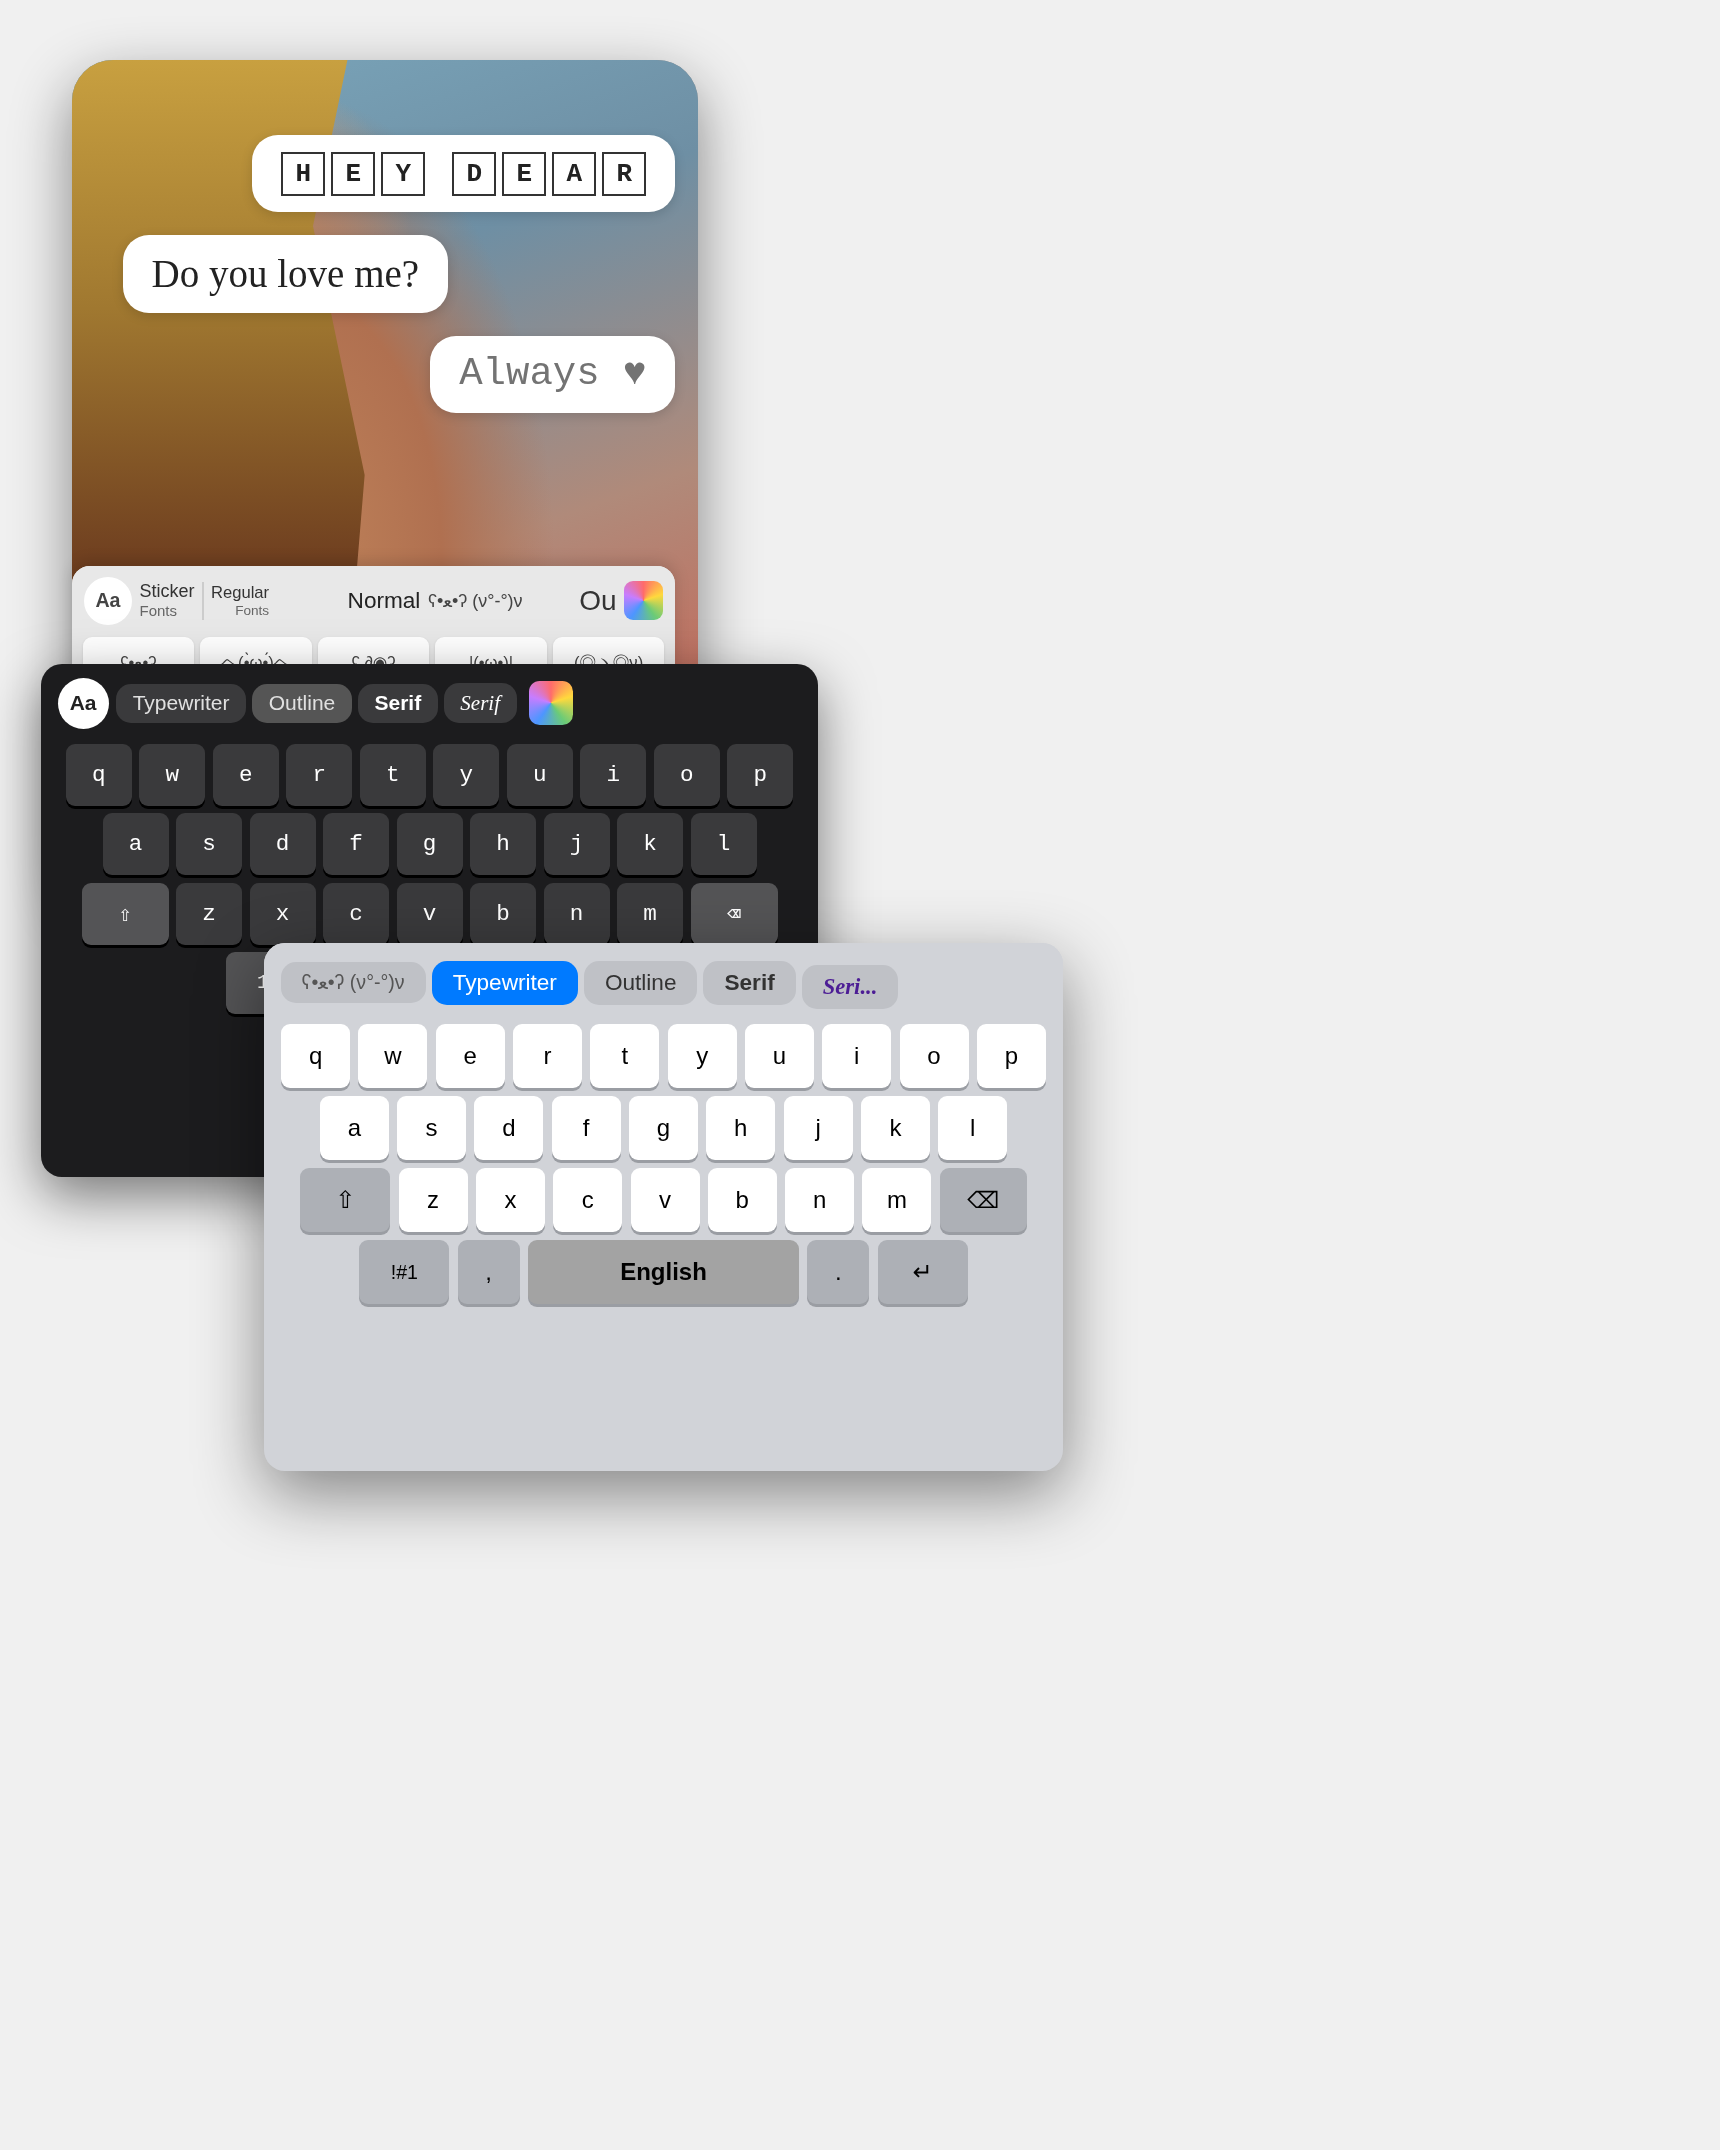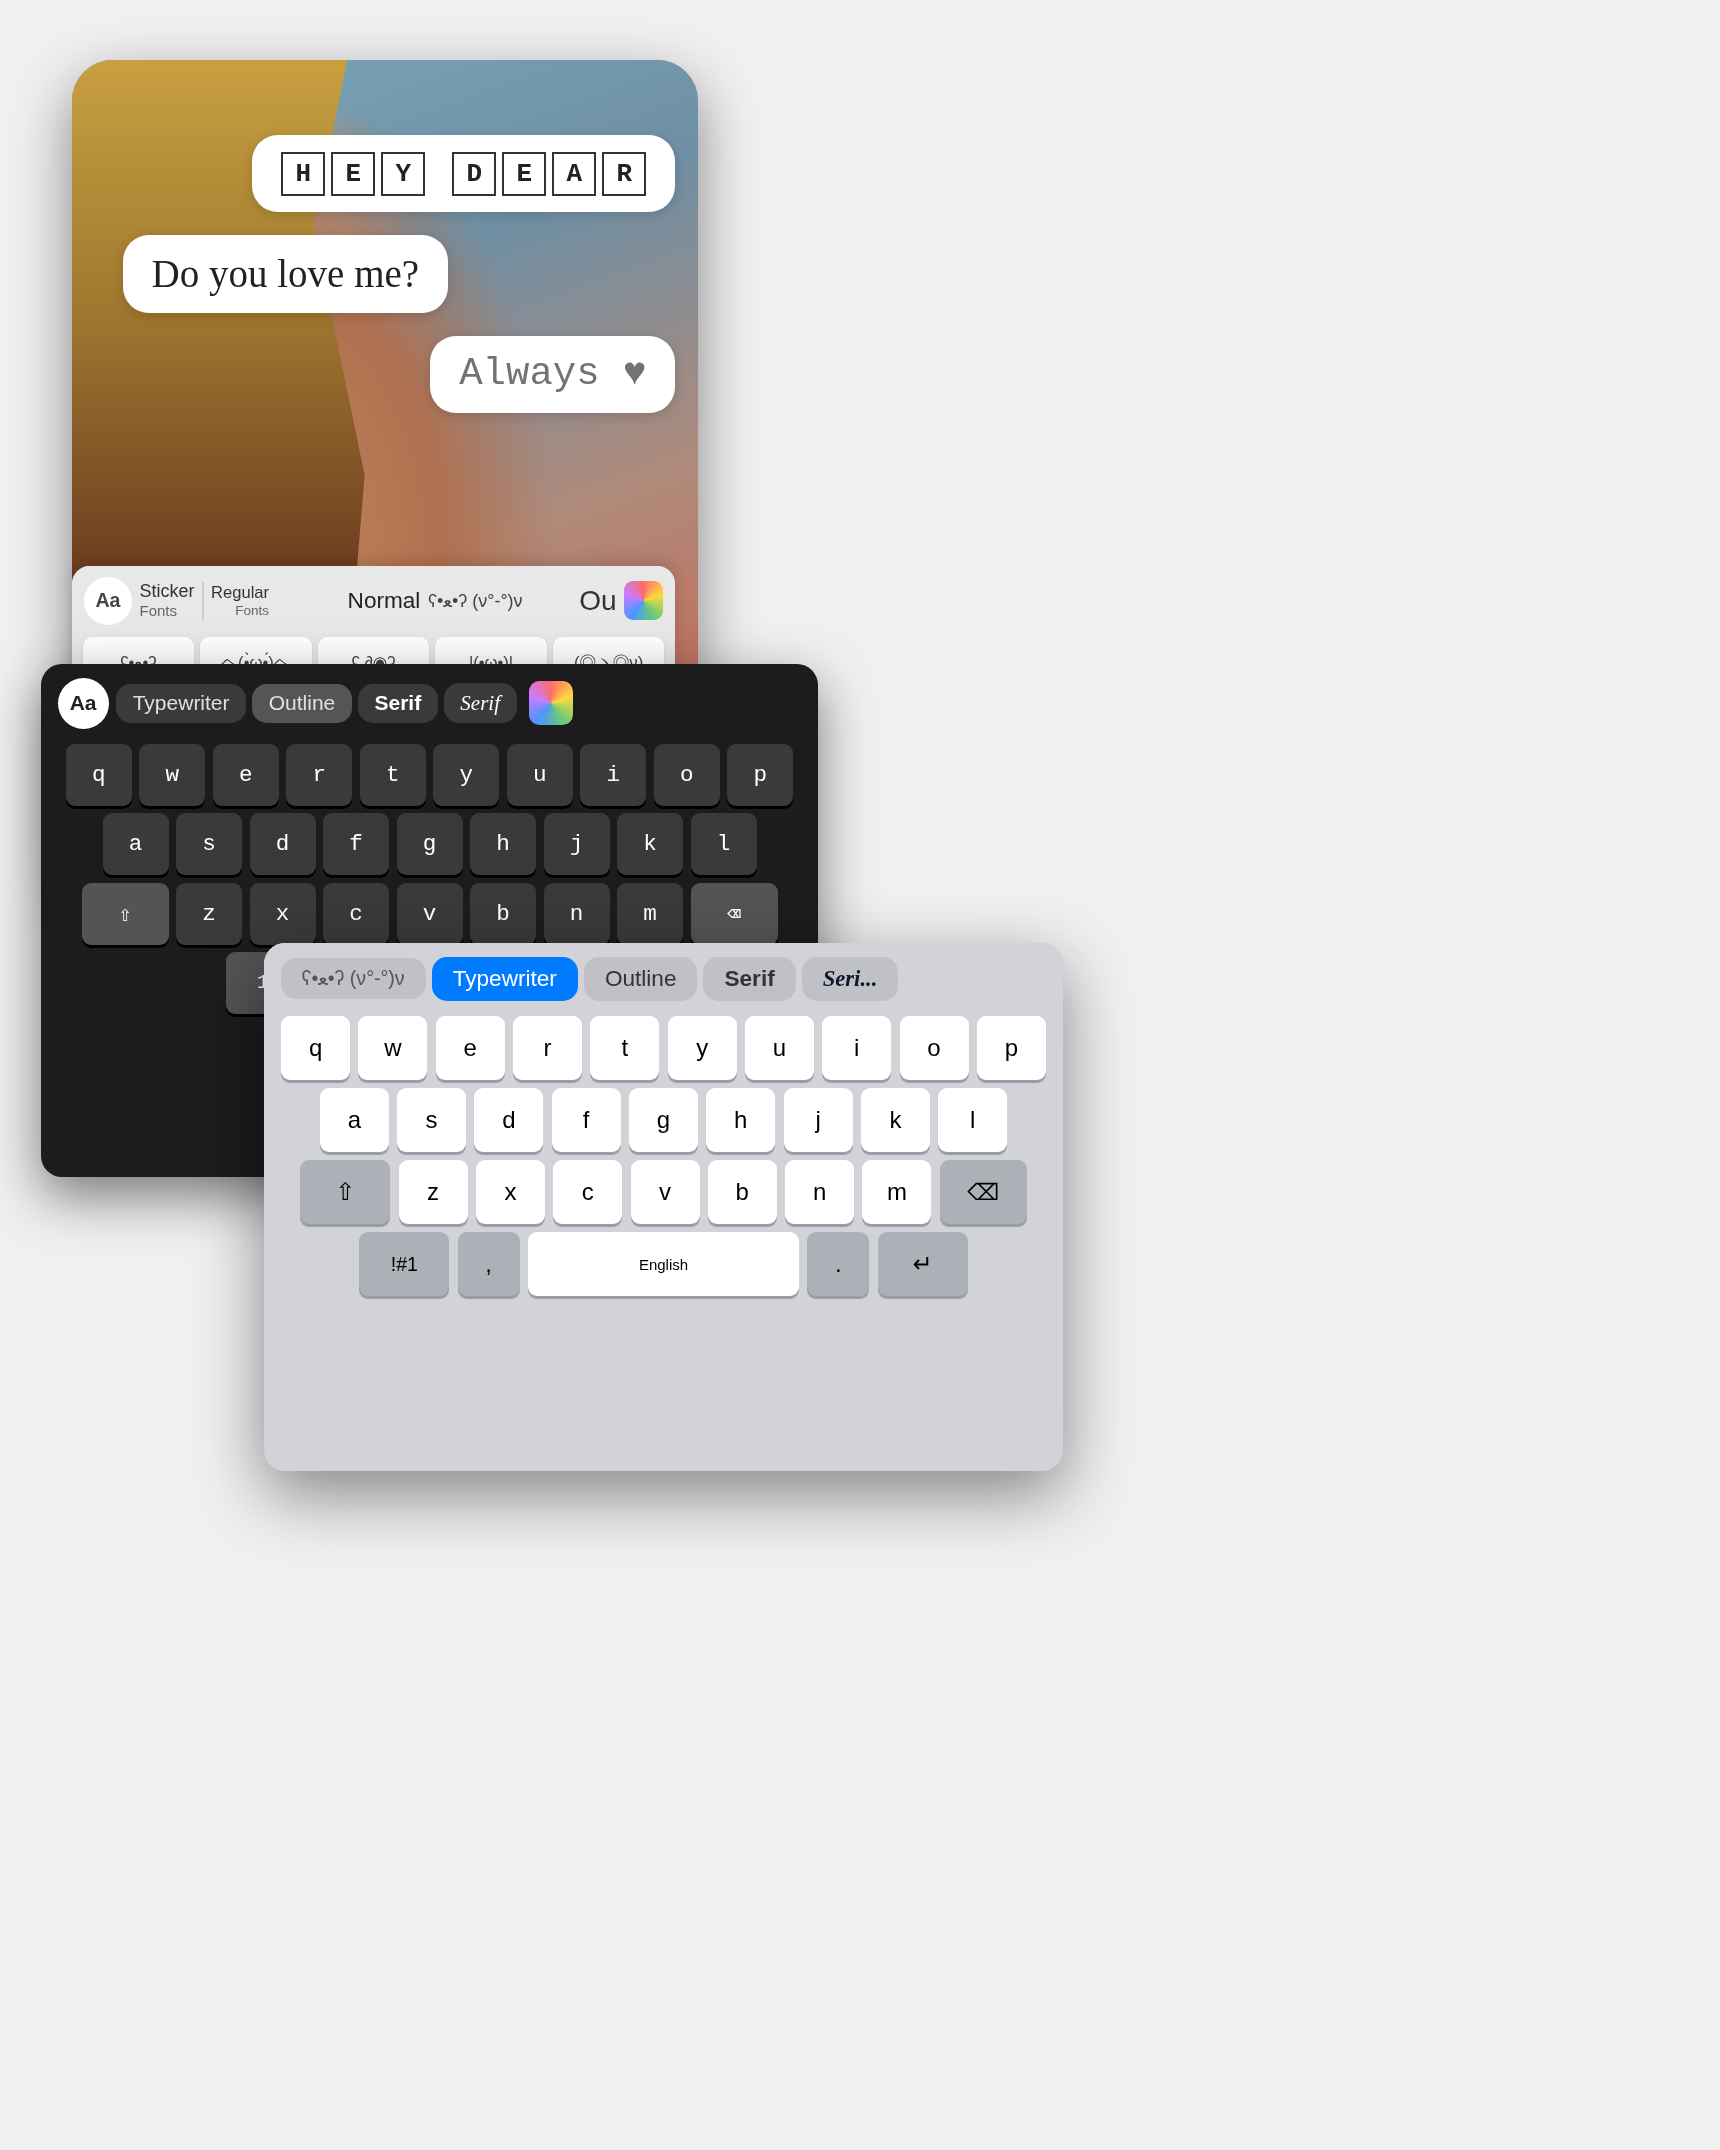--- a/index.html
+++ b/index.html
@@ -220,21 +220,22 @@
       color: white;
     }
     .font-serif-light {
       font-weight: 700;
       color: #333;
     }
     .font-serif-italic-light {
       font-style: italic;
       font-weight: 700;
       font-family: Georgia, serif;
-      color: #0f172a;
+      color: #4c1d95;
+      margin-top: 8px;
     }
     .font-special-light {
       font-size: 19.6px;
       color: #555;
     }
 
     
     .keys-area-light {
       padding: 6px 12px;
     }
@@ -264,22 +265,23 @@
     }
     .key-light.num-light {
       background: #adb0b6;
       flex: 1.5;
       max-width: 90px;
       font-size: 19.6px;
     }
     .key-light.space-light {
       flex: 4;
       max-width: 271px;
-      background: #ffffff;
-      font-size: 15px;
+      background: #a3a3a3;
+      font-size: 24px;
+      font-weight: bold;
     }
     .key-light.return-light {
       background: #adb0b6;
       flex: 1.5;
       max-width: 90px;
     }
     .key-light.backspace-light {
       background: #adb0b6;
       max-width: 83px;
     }

